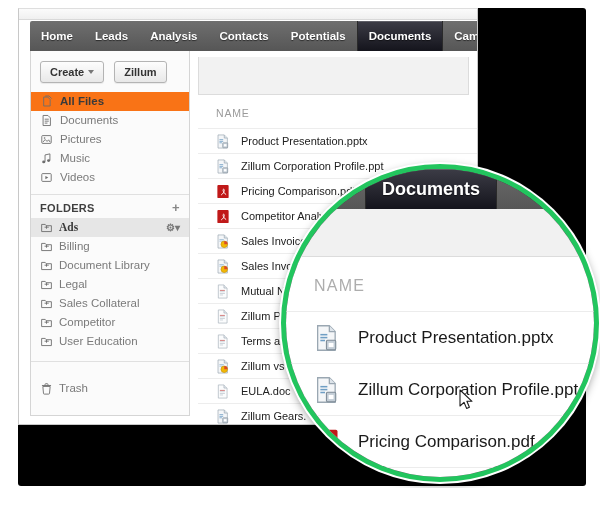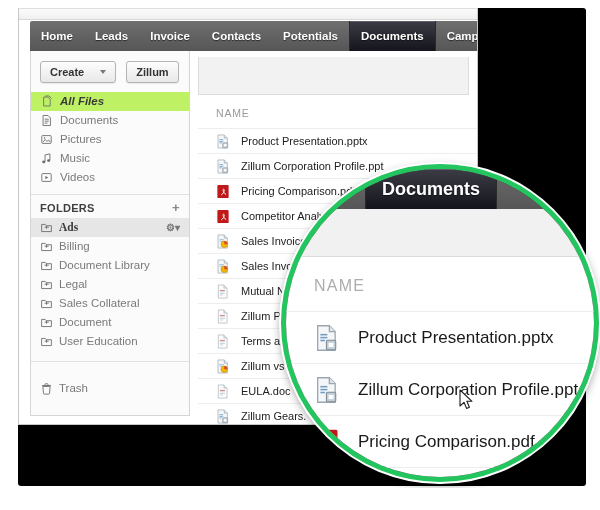--- a/index.html
+++ b/index.html
@@ -93,21 +93,21 @@
   }
   .btn {
     background: linear-gradient(#fdfdfd, #e8e8e8);
     border: 1px solid #b4b4b4;
     border-radius: 3px;
     font-size: 11px;
     font-weight: bold;
     color: #333;
     padding: 4px 9px;
     cursor: pointer;
-    display: flex; align-items: center; gap: 16px;
+    display: flex; align-items: center; gap: 4px;
     box-shadow: 0 1px 1px rgba(0,0,0,.07);
     white-space: nowrap;
   }
   .caret {
     width: 0; height: 0;
     border-left: 3.5px solid transparent;
     border-right: 3.5px solid transparent;
     border-top: 4px solid #777;
   }
 
@@ -115,24 +115,23 @@
   .navitem {
     display: flex; align-items: center;
     gap: 7px;
     height: 19px;
     padding: 0 9px;
     font-size: 11.5px;
     color: #7a7a7a;
     cursor: pointer;
   }
   .navitem.selected {
-    background: #bef264;
+    background: #f97316;
     color: #3a3a3a;
     font-weight: bold;
-    font-style: italic;
   }
   .navitem .lbl { line-height: 1; position: relative; top: .5px; }
 
   .sep {
     height: 1px; background: #e0e0e0;
     margin: 7px 0 0 0;
   }
 
   .folders-head {
     display: flex; align-items: center; justify-content: space-between;
@@ -278,21 +277,21 @@
     <div class="topstrip"></div>
 
     <div class="navbar" id="navbar">
         <div class="navtab">
           <span>Home</span>
         </div>
         <div class="navtab">
           <span>Leads</span>
         </div>
         <div class="navtab">
-          <span>Invoice</span>
+          <span>Analysis</span>
         </div>
         <div class="navtab">
           <span>Contacts</span>
         </div>
         <div class="navtab">
           <span>Potentials</span>
         </div>
         <div class="navtab active">
           <span>Documents</span>
         </div>
@@ -397,21 +396,21 @@
                 <path d="M2 4.2h4.4l1.3 1.6h6.3v7.2H2z" fill="none" stroke="#6d6d6d" stroke-width="1.1"></path>
                 <path d="M5.6 7.6h5.2M8 5.9v3.6" fill="none" stroke="#6d6d6d" stroke-width="1.1"></path>
               </svg>
               <span class="lbl">Sales Collateral</span>
             </div>
             <div class="folderitem">
               <svg viewBox="0 0 16 16" class="ico">
                 <path d="M2 4.2h4.4l1.3 1.6h6.3v7.2H2z" fill="none" stroke="#6d6d6d" stroke-width="1.1"></path>
                 <path d="M5.6 7.6h5.2M8 5.9v3.6" fill="none" stroke="#6d6d6d" stroke-width="1.1"></path>
               </svg>
-              <span class="lbl">Document</span>
+              <span class="lbl">Competitor</span>
             </div>
             <div class="folderitem">
               <svg viewBox="0 0 16 16" class="ico">
                 <path d="M2 4.2h4.4l1.3 1.6h6.3v7.2H2z" fill="none" stroke="#6d6d6d" stroke-width="1.1"></path>
                 <path d="M5.6 7.6h5.2M8 5.9v3.6" fill="none" stroke="#6d6d6d" stroke-width="1.1"></path>
               </svg>
               <span class="lbl">User Education</span>
             </div>
           </div>
 

